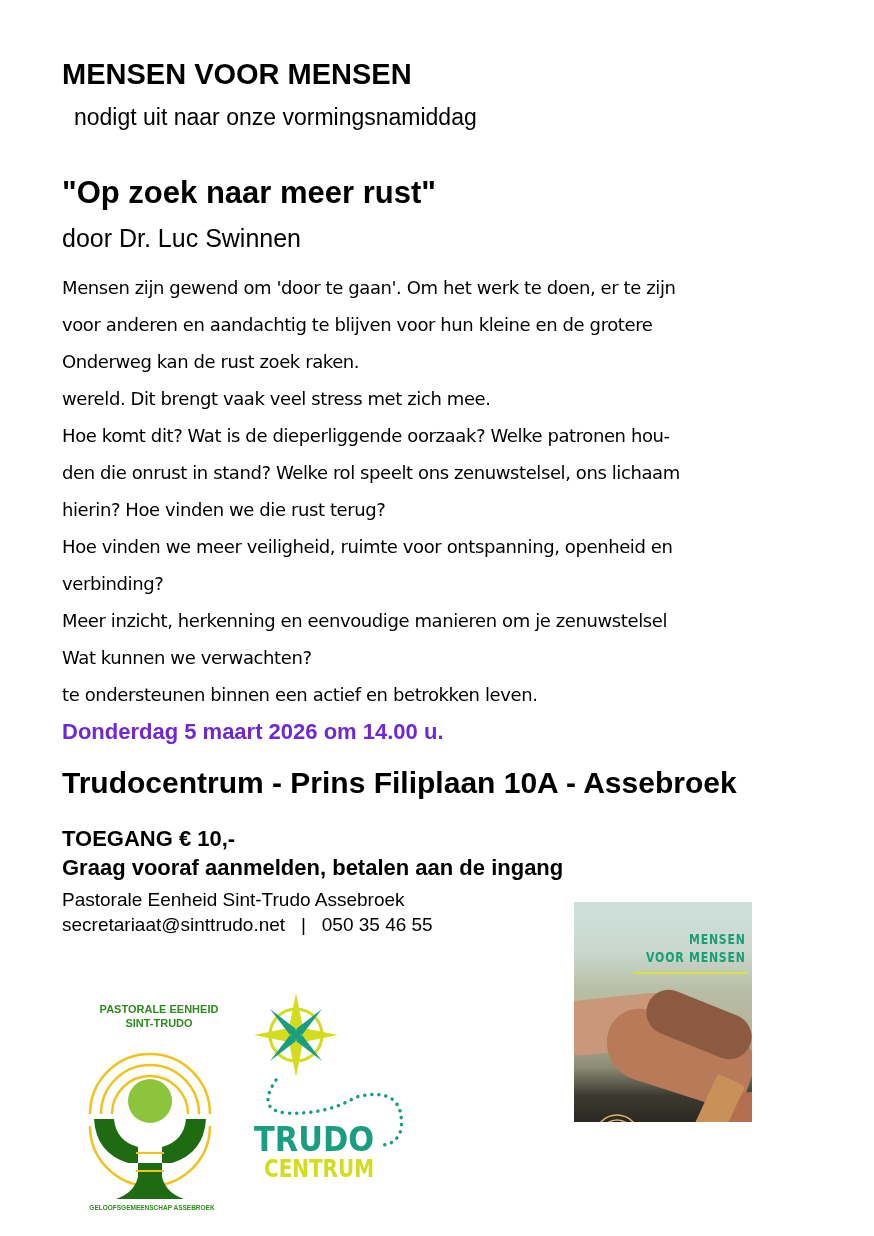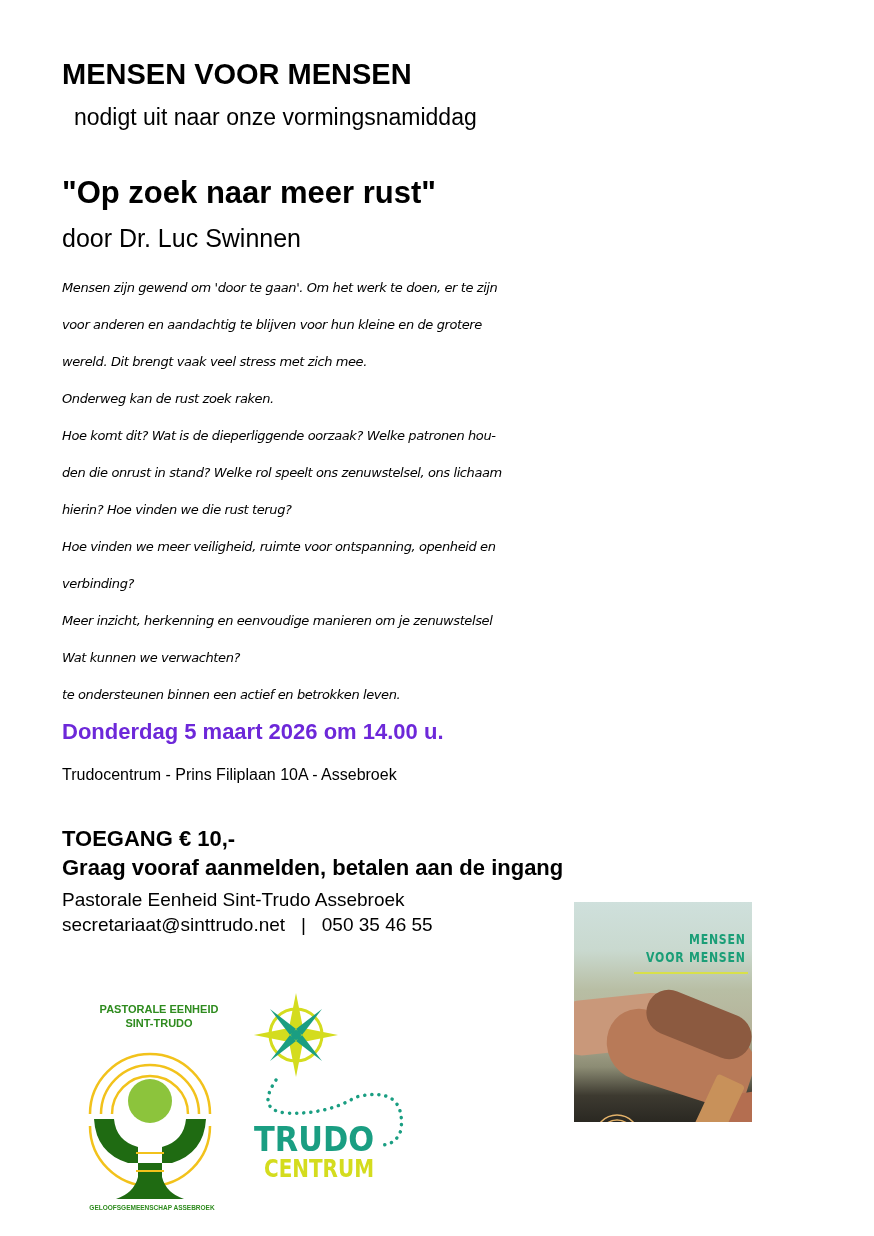--- a/index.html
+++ b/index.html
@@ -2,25 +2,25 @@
 <html><head>
   <meta charset="utf-8">
   <style>
     html, body { margin: 0; padding: 0; background: #ffffff; }
     body { width: 874px; height: 1236px; position: relative; overflow: hidden; font-family: "Liberation Sans", sans-serif; color: #000; }
     .abs { position: absolute; }
     .h1 { left: 62px; top: 58px; font-size: 29px; font-weight: bold; letter-spacing: 0px; white-space: nowrap; }
     .h2 { left: 74px; top: 104px; font-size: 23px; font-weight: normal; white-space: nowrap; }
     .title { left: 62px; top: 175px; font-size: 31px; font-weight: bold; white-space: nowrap; }
     .author { left: 62px; top: 224px; font-size: 25px; white-space: nowrap; }
-    .body { left: 62px; top: 232px; width: 790px; font-family: "DejaVu Sans", sans-serif; font-style: italic; font-size: 13px; line-height: 37px; letter-spacing: -0.4px; }
+    .body { left: 62px; top: 232px; width: 790px; font-family: "DejaVu Sans", sans-serif; font-size: 18px; line-height: 37px; letter-spacing: -0.4px; }
     .body .line { display: block; height: 37px; white-space: nowrap; }
     .body .gap { display: block; height: 37px; }
     .date { left: 62px; top: 719px; font-size: 22px; font-weight: bold; color: #6d28d9; white-space: nowrap; }
-    .loc { left: 62px; top: 766px; font-size: 16px; font-weight: normal; white-space: nowrap; }
+    .loc { left: 62px; top: 766px; font-size: 30px; font-weight: bold; white-space: nowrap; }
     .fee { left: 62px; top: 824px; font-size: 22px; font-weight: bold; white-space: nowrap; line-height: 29px; }
     .contact { left: 62px; top: 859px; font-size: 19px; line-height: 25px; white-space: nowrap; margin-top: 28px; }
     .logo1 { left: 74px; top: 980px; width: 170px; height: 215px; margin-top: 21px; }
     .logo2 { left: 246px; top: 985px; width: 170px; height: 195px; }
     .cover { left: 574px; top: 902px; width: 178px; height: 220px; overflow: hidden;
       background: linear-gradient(180deg, #cfe0dc 0%, #c9d9cf 22%, #b8bea4 40%, #b5b39a 58%, #8c8c74 75%, #3d3a30 88%, #2a2822 100%); }
     .cover .hand1 { position: absolute; left: -20px; top: 95px; width: 120px; height: 55px; border-radius: 40px 30px 30px 40px; background: #c9987a; transform: rotate(-6deg); }
     .cover .hand2 { position: absolute; left: 30px; top: 120px; width: 150px; height: 70px; border-radius: 50px 40px 30px 60px; background: #b87a58; transform: rotate(18deg); }
     .cover .hand3 { position: absolute; left: 70px; top: 100px; width: 110px; height: 45px; border-radius: 30px; background: #8c5a40; transform: rotate(22deg); }
     .cover .strap { position: absolute; left: 130px; top: 175px; width: 30px; height: 60px; background: #c8915a; border-radius: 4px; transform: rotate(25deg); }
@@ -34,22 +34,22 @@
 
 <div class="abs h1">MENSEN VOOR MENSEN</div>
 <div class="abs h2">nodigt uit naar onze vormingsnamiddag</div>
 <div class="abs title">"Op zoek naar meer rust"</div>
 <div class="abs author">door Dr. Luc Swinnen</div>
 
 <div class="abs body">
   <span class="gap"></span>
   <span class="line">Mensen zijn gewend om 'door te gaan'. Om het werk te doen, er te zijn</span>
   <span class="line">voor anderen en aandachtig te blijven voor hun kleine en de grotere</span>
+  <span class="line">Onderweg kan de rust zoek raken.</span>
   <span class="line">wereld.  Dit brengt vaak veel stress met zich mee.</span>
-  <span class="line">Onderweg kan de rust zoek raken.</span>
   <span class="line">Hoe komt dit? Wat is de dieperliggende oorzaak? Welke patronen hou-</span>
   <span class="line">den die onrust in stand? Welke rol speelt ons zenuwstelsel, ons lichaam</span>
   <span class="line">hierin? Hoe vinden we die rust terug?</span>
   <span class="line">Hoe vinden we meer veiligheid, ruimte voor ontspanning, openheid en</span>
   <span class="line">verbinding?</span>
   <span class="line">Meer inzicht, herkenning en  eenvoudige manieren om je zenuwstelsel</span>
   <span class="line">Wat kunnen we verwachten?</span>
   <span class="line">te ondersteunen binnen een actief en betrokken leven.</span>
 </div>
 

